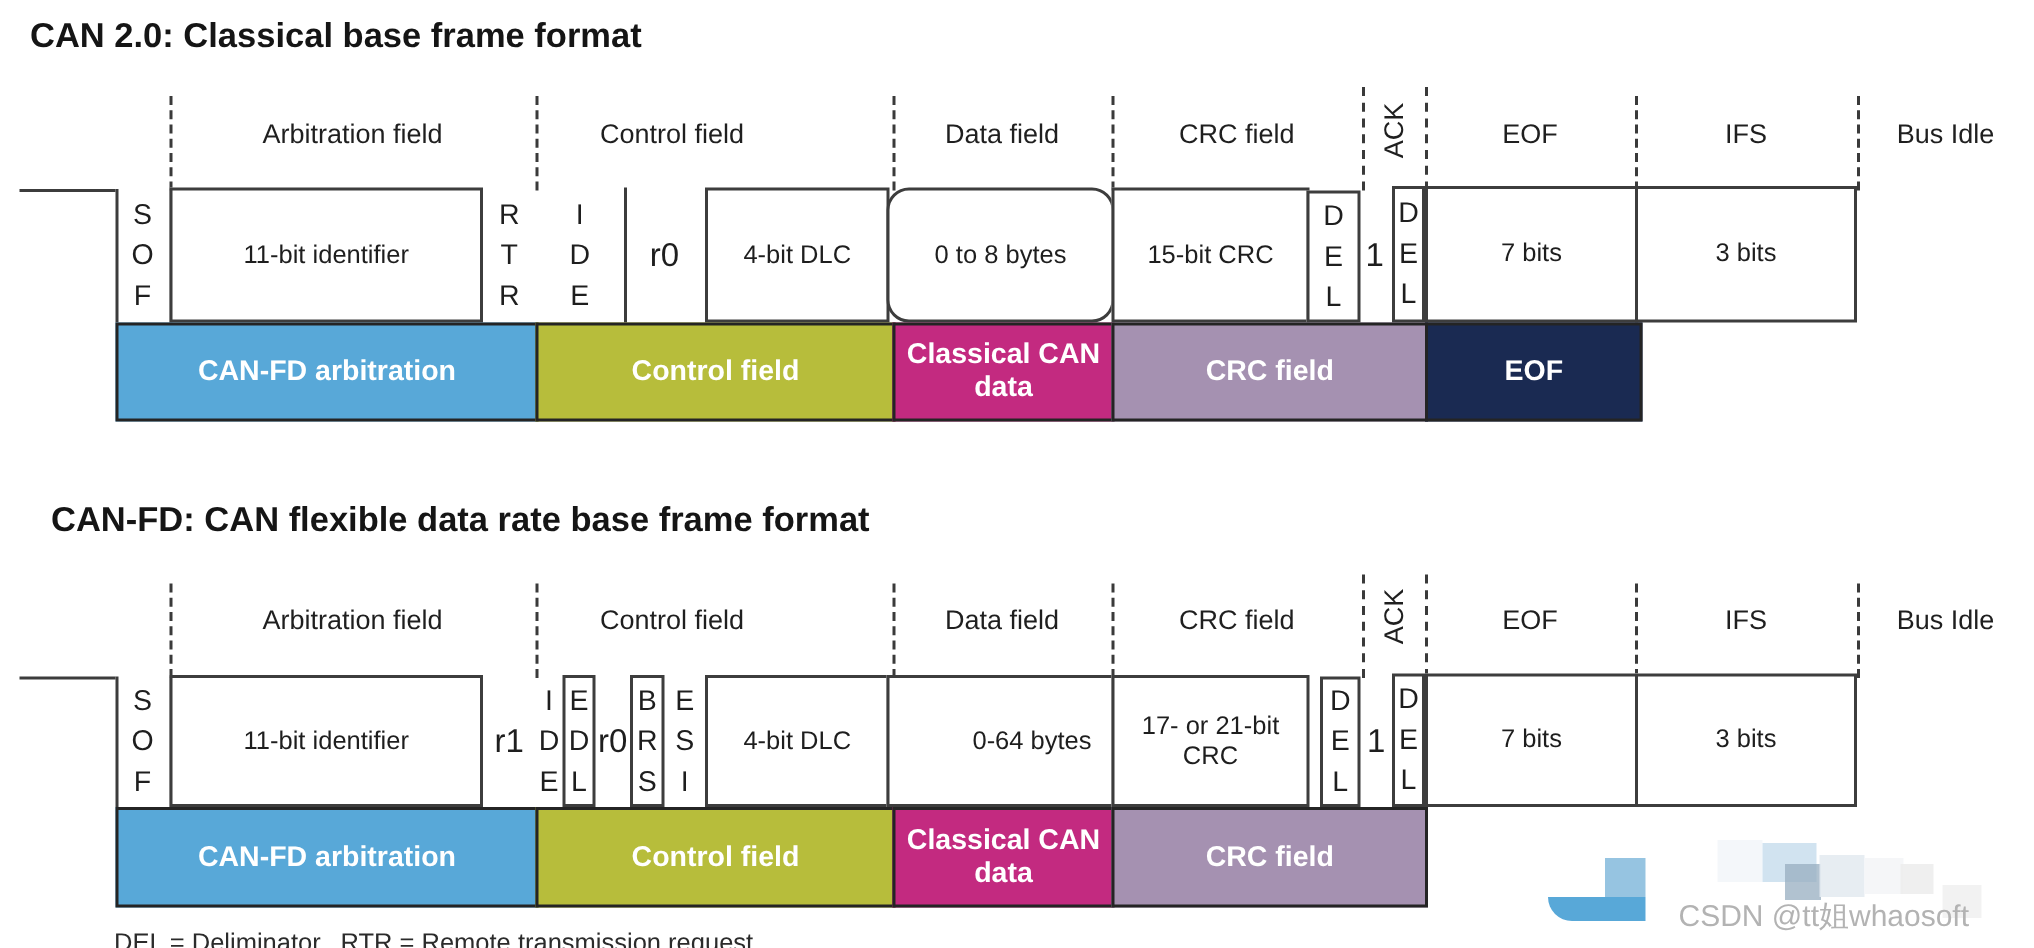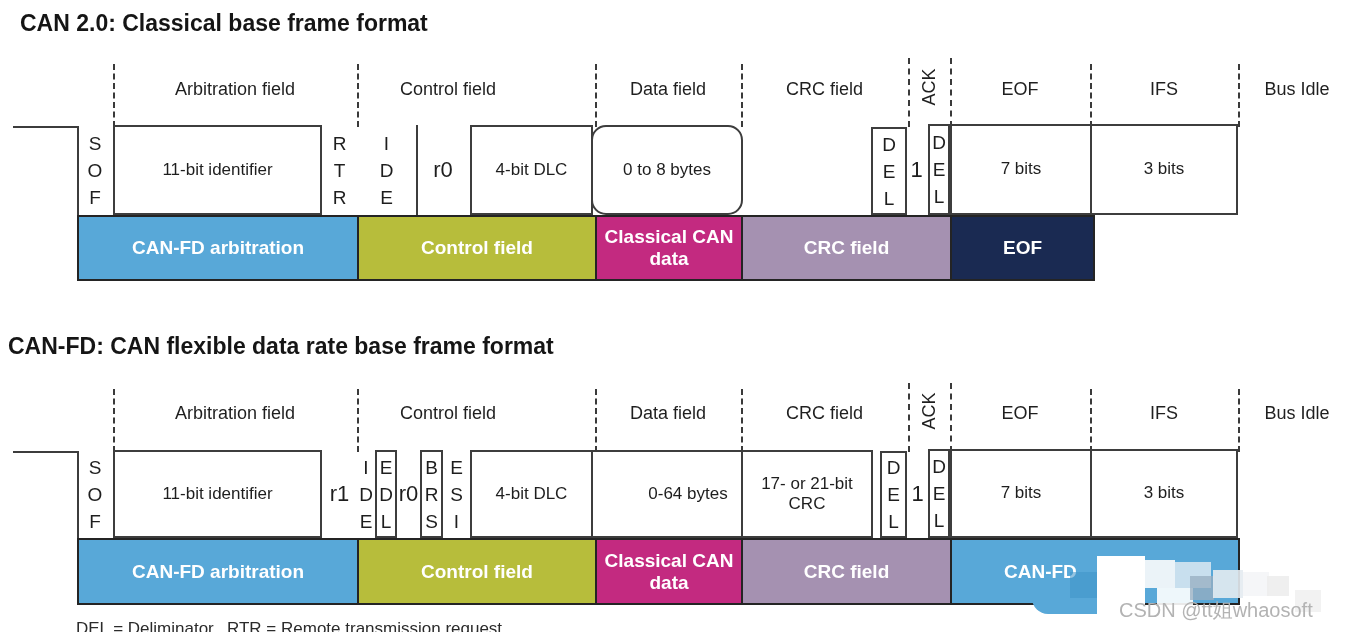--- a/index.html
+++ b/index.html
@@ -67,37 +67,38 @@
   <div class="box" style="left:113px;top:125px;width:209px;height:90px;">11-bit identifier</div>
   <div class="cell stacked" style="left:322px;top:125px;width:35px;height:90px;">R
 T
 R</div>
   <div class="cell stacked" style="left:357px;top:125px;width:59px;height:90px;">I
 D
 E</div>
   <div class="cell" style="left:416px;top:125px;width:54px;height:90px;">r0</div>
   <div class="box" style="left:470px;top:125px;width:123px;height:90px;">4-bit DLC</div>
   <div class="box" style="left:591px;top:125px;width:152px;height:90px;border-radius:15px;">0 to 8 bytes</div>
+  <div class="box" style="left:741px;top:125px;width:132px;height:90px;">15-bit CRC</div>
   <div class="box stacked" style="left:871px;top:127px;width:36px;height:88px;">D
 E
 L</div>
   <div class="cell" style="left:905px;top:125px;width:23px;height:90px;">1</div>
   <div class="box stacked" style="left:928px;top:124px;width:22px;height:91px;">D
 E
 L</div>
   <div class="box" style="left:950px;top:124px;width:142px;height:91px;">7 bits</div>
   <div class="box" style="left:1090px;top:124px;width:148px;height:91px;">3 bits</div>
 
   <div class="bar bar-blue" style="left:77px;top:215px;width:282px;height:66px;">CAN-FD arbitration</div>
   <div class="bar bar-olive" style="left:357px;top:215px;width:240px;height:66px;">Control field</div>
   <div class="bar bar-magenta" style="left:595px;top:215px;width:148px;height:66px;">Classical CAN data</div>
   <div class="bar bar-mauve" style="left:741px;top:215px;width:211px;height:66px;">CRC field</div>
   <div class="bar bar-navy" style="left:950px;top:215px;width:145px;height:66px;">EOF</div>
 
-  <div class="title" style="left:8px;top:333px;">CAN-FD: CAN flexible data rate base frame format</div>
+  <div class="title" style="left:34px;top:333px;">CAN-FD: CAN flexible data rate base frame format</div>
 
   <div class="flabel" style="left:113px;top:401px;width:244px;">Arbitration field</div>
   <div class="flabel" style="left:329px;top:401px;width:238px;">Control field</div>
   <div class="flabel" style="left:595px;top:401px;width:146px;">Data field</div>
   <div class="flabel" style="left:741px;top:401px;width:167px;">CRC field</div>
   <div class="flabel ack" style="left:907px;top:386px;width:44px;height:50px;">ACK</div>
   <div class="flabel" style="left:950px;top:401px;width:140px;">EOF</div>
   <div class="flabel" style="left:1090px;top:401px;width:148px;">IFS</div>
   <div class="flabel" style="left:1238px;top:401px;width:118px;">Bus Idle</div>
 
@@ -142,21 +143,20 @@
   <div class="box stacked" style="left:928px;top:449px;width:22px;height:89px;">D
 E
 L</div>
   <div class="box" style="left:950px;top:449px;width:142px;height:89px;">7 bits</div>
   <div class="box" style="left:1090px;top:449px;width:148px;height:89px;">3 bits</div>
 
   <div class="bar bar-blue" style="left:77px;top:538px;width:282px;height:67px;">CAN-FD arbitration</div>
   <div class="bar bar-olive" style="left:357px;top:538px;width:240px;height:67px;">Control field</div>
   <div class="bar bar-magenta" style="left:595px;top:538px;width:148px;height:67px;">Classical CAN data</div>
   <div class="bar bar-mauve" style="left:741px;top:538px;width:211px;height:67px;">CRC field</div>
-  <div class="bar bar-blue bar-left" style="left:950px;top:538px;width:290px;height:67px;">CAN-FD</div>
 
   <div class="foot" style="left:76px;top:619px;">DEL = Deliminator</div>
   <div class="foot" style="left:227px;top:619px;">RTR = Remote transmission request</div>
 
   <div>
     <div class="tile" style="left:1032px;top:598px;width:78px;height:16px;background:#58a8d8;border-radius:0 0 12px 18px;"></div>
     <div class="tile" style="left:1070px;top:572px;width:28px;height:26px;background:#3f94c9;opacity:.55;"></div>
     <div class="tile" style="left:1097px;top:556px;width:48px;height:60px;background:#ffffff;"></div>
     <div class="tile" style="left:1110px;top:594px;width:34px;height:26px;background:#ffffff;"></div>
     <div class="tile" style="left:1145px;top:560px;width:30px;height:28px;background:#f3f7fa;opacity:.95;"></div>

